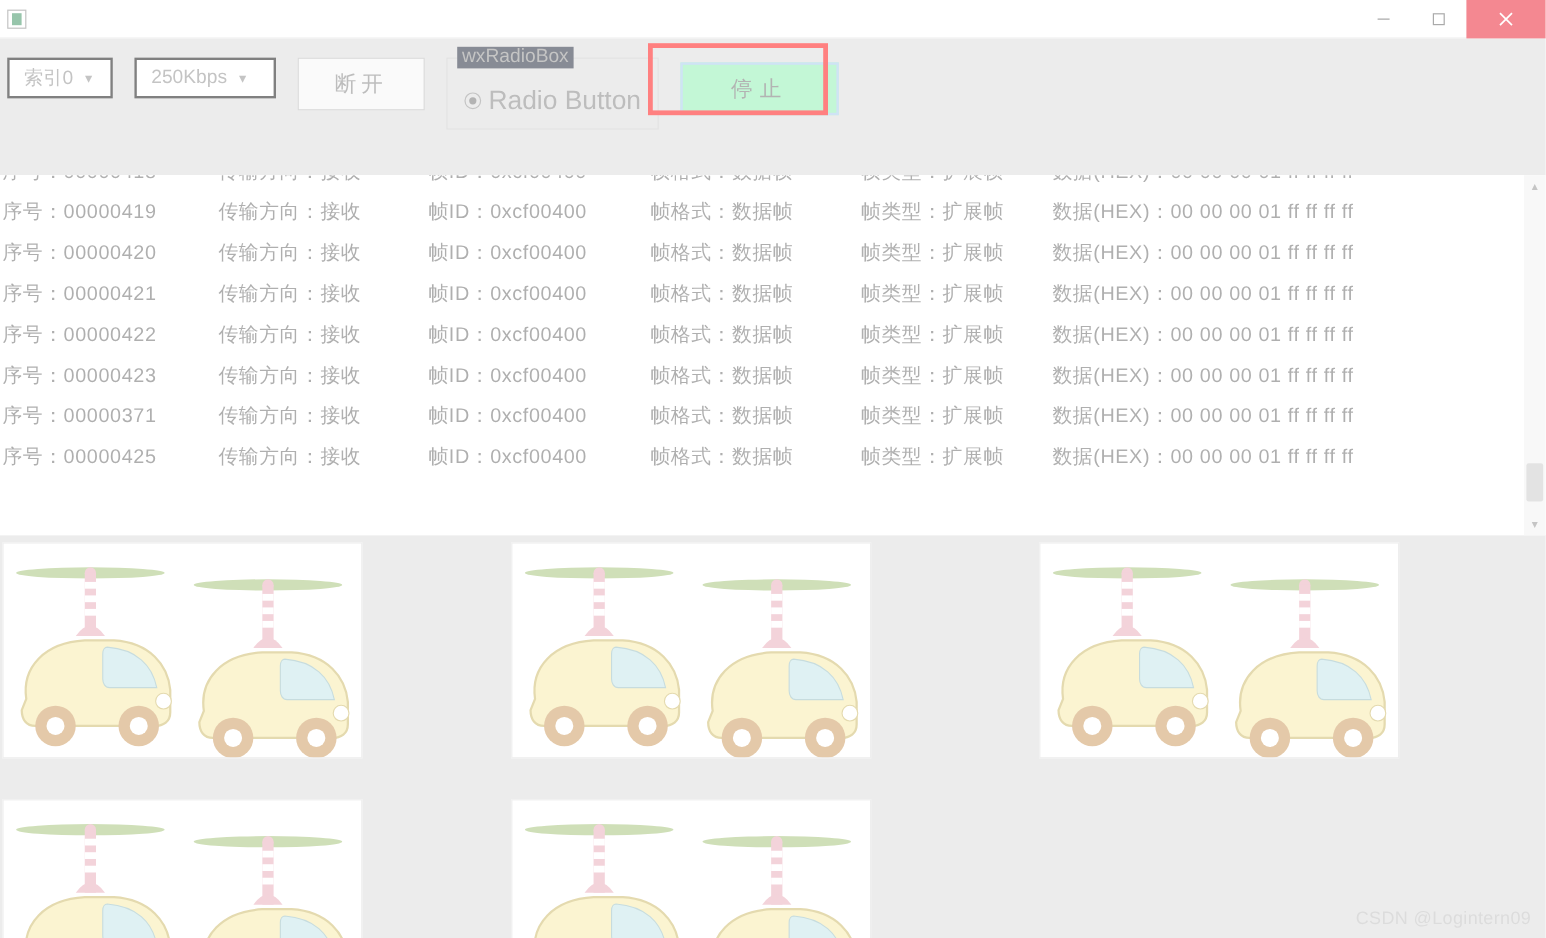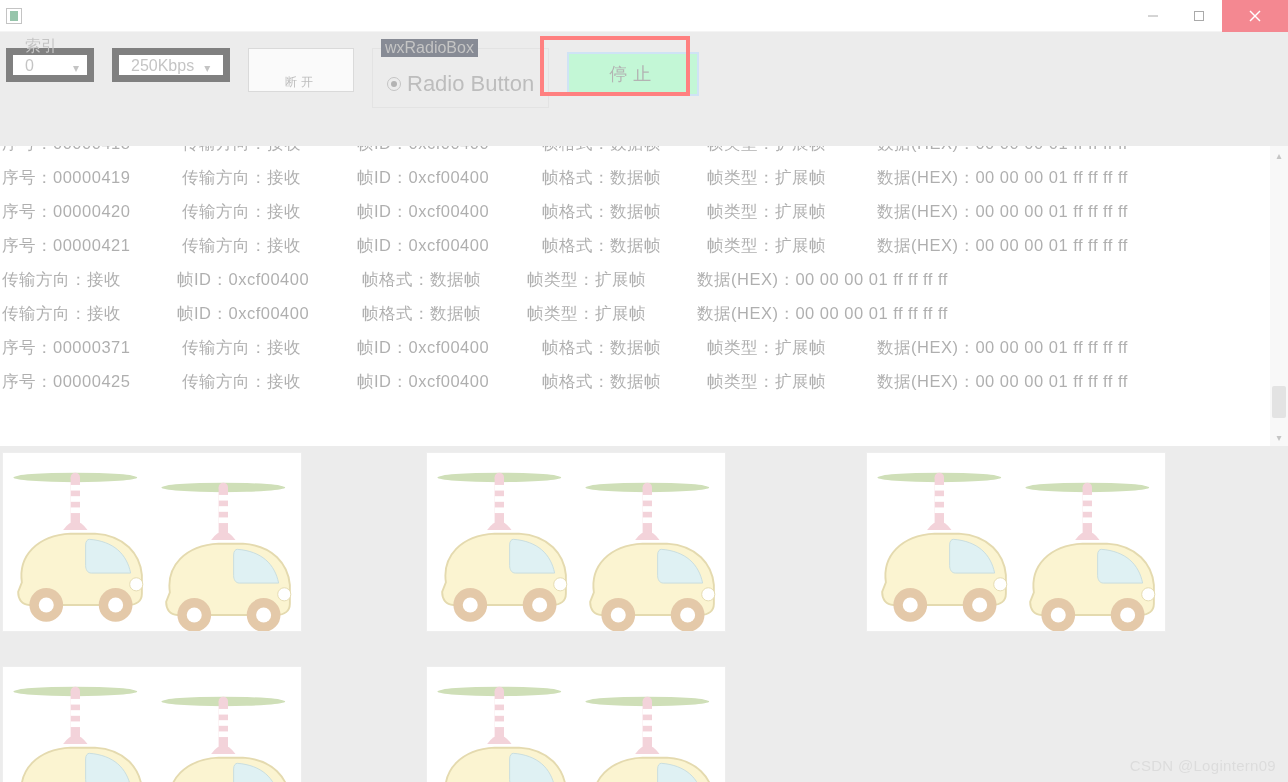--- a/index.html
+++ b/index.html
@@ -52,35 +52,35 @@
   .toolbar {
     background:#d9d9d9;
     padding: 16px 6px 4px 6px;
     display:flex;
     align-items:flex-start;
     gap:18px;
   }
   .combo {
     height:34px;
     background:#fff;
-    border:7px solid #000000;
-    display:flex; align-items:flex-end;
+    border:2px solid #000000;
+    display:flex; align-items:center;
     padding:0 8px 0 12px;
     font-size:16px;
     color:#888;
     gap:10px;
   }
   .combo .chev { font-size:12px; color:#888;}
   .wbtn {
     height:44px;
     min-width:106px;
     background:#f4f4f4;
     border:1px solid #b5b5b5;
-    display:flex; align-items:flex-end; justify-content:center;
-    font-size:12px; color:#7a7a7a;
+    display:flex; align-items:center; justify-content:center;
+    font-size:18px; color:#7a7a7a;
     letter-spacing:4px;
     padding:0 20px;
   }
   .radiobox {
     border:1px solid #c6c6c6;
     padding: 22px 14px 10px 14px;
     position:relative;
     background:#d9d9d9;
     min-width:150px;
   }
@@ -131,21 +131,21 @@
   .logarea .row{
     display:flex; gap:30px; white-space:nowrap;
     padding-left:2px;
   }
   .logarea .row span{ display:inline-block;}
   .logarea .row.cut{ margin-top:-20px;}
   .seq  { width:150px;}
   .dir  { width:145px;}
   .fid  { width:155px;}
   .ffmt { width:135px;}
-  .ftyp { width:140px;}
+  .ftyp { width:140px;text-align:center;}
   .fdata{ flex:1;}
   .vscroll{
     position:absolute; right:0; top:0; bottom:0; width:18px;
     background:#f1f1f1;
   }
   .vscroll .arrow{height:18px; display:flex; align-items:center; justify-content:center; color:#8a8a8a; font-size:10px;}
   .vscroll .thumb{
     position:absolute; left:2px; right:2px;
     background:#c7c7c7;
     border-radius:2px;
@@ -267,27 +267,29 @@
       </div>
       <div class="row">
         <span class="seq">序号：00000421</span>
         <span class="dir">传输方向：接收</span>
         <span class="fid">帧ID：0xcf00400</span>
         <span class="ffmt">帧格式：数据帧</span>
         <span class="ftyp">帧类型：扩展帧</span>
         <span class="fdata">数据(HEX)：00 00 00 01 ff ff ff ff</span>
       </div>
       <div class="row">
-        <span class="dir">传输方向：接收</span>
-        <span class="fid">帧ID：0xcf00400</span>
-        <span class="ffmt">帧格式：数据帧</span>
-        <span class="ftyp">帧类型：扩展帧</span>
-        <span class="fdata">数据(HEX)：00 00 00 01 ff ff ff ff</span>
-      </div>
-      <div class="row">
+        <span class="seq">序号：00000422</span>
+        <span class="dir">传输方向：接收</span>
+        <span class="fid">帧ID：0xcf00400</span>
+        <span class="ffmt">帧格式：数据帧</span>
+        <span class="ftyp">帧类型：扩展帧</span>
+        <span class="fdata">数据(HEX)：00 00 00 01 ff ff ff ff</span>
+      </div>
+      <div class="row">
+        <span class="seq">序号：00000423</span>
         <span class="dir">传输方向：接收</span>
         <span class="fid">帧ID：0xcf00400</span>
         <span class="ffmt">帧格式：数据帧</span>
         <span class="ftyp">帧类型：扩展帧</span>
         <span class="fdata">数据(HEX)：00 00 00 01 ff ff ff ff</span>
       </div>
       <div class="row">
         <span class="seq">序号：00000371</span>
         <span class="dir">传输方向：接收</span>
         <span class="fid">帧ID：0xcf00400</span>

